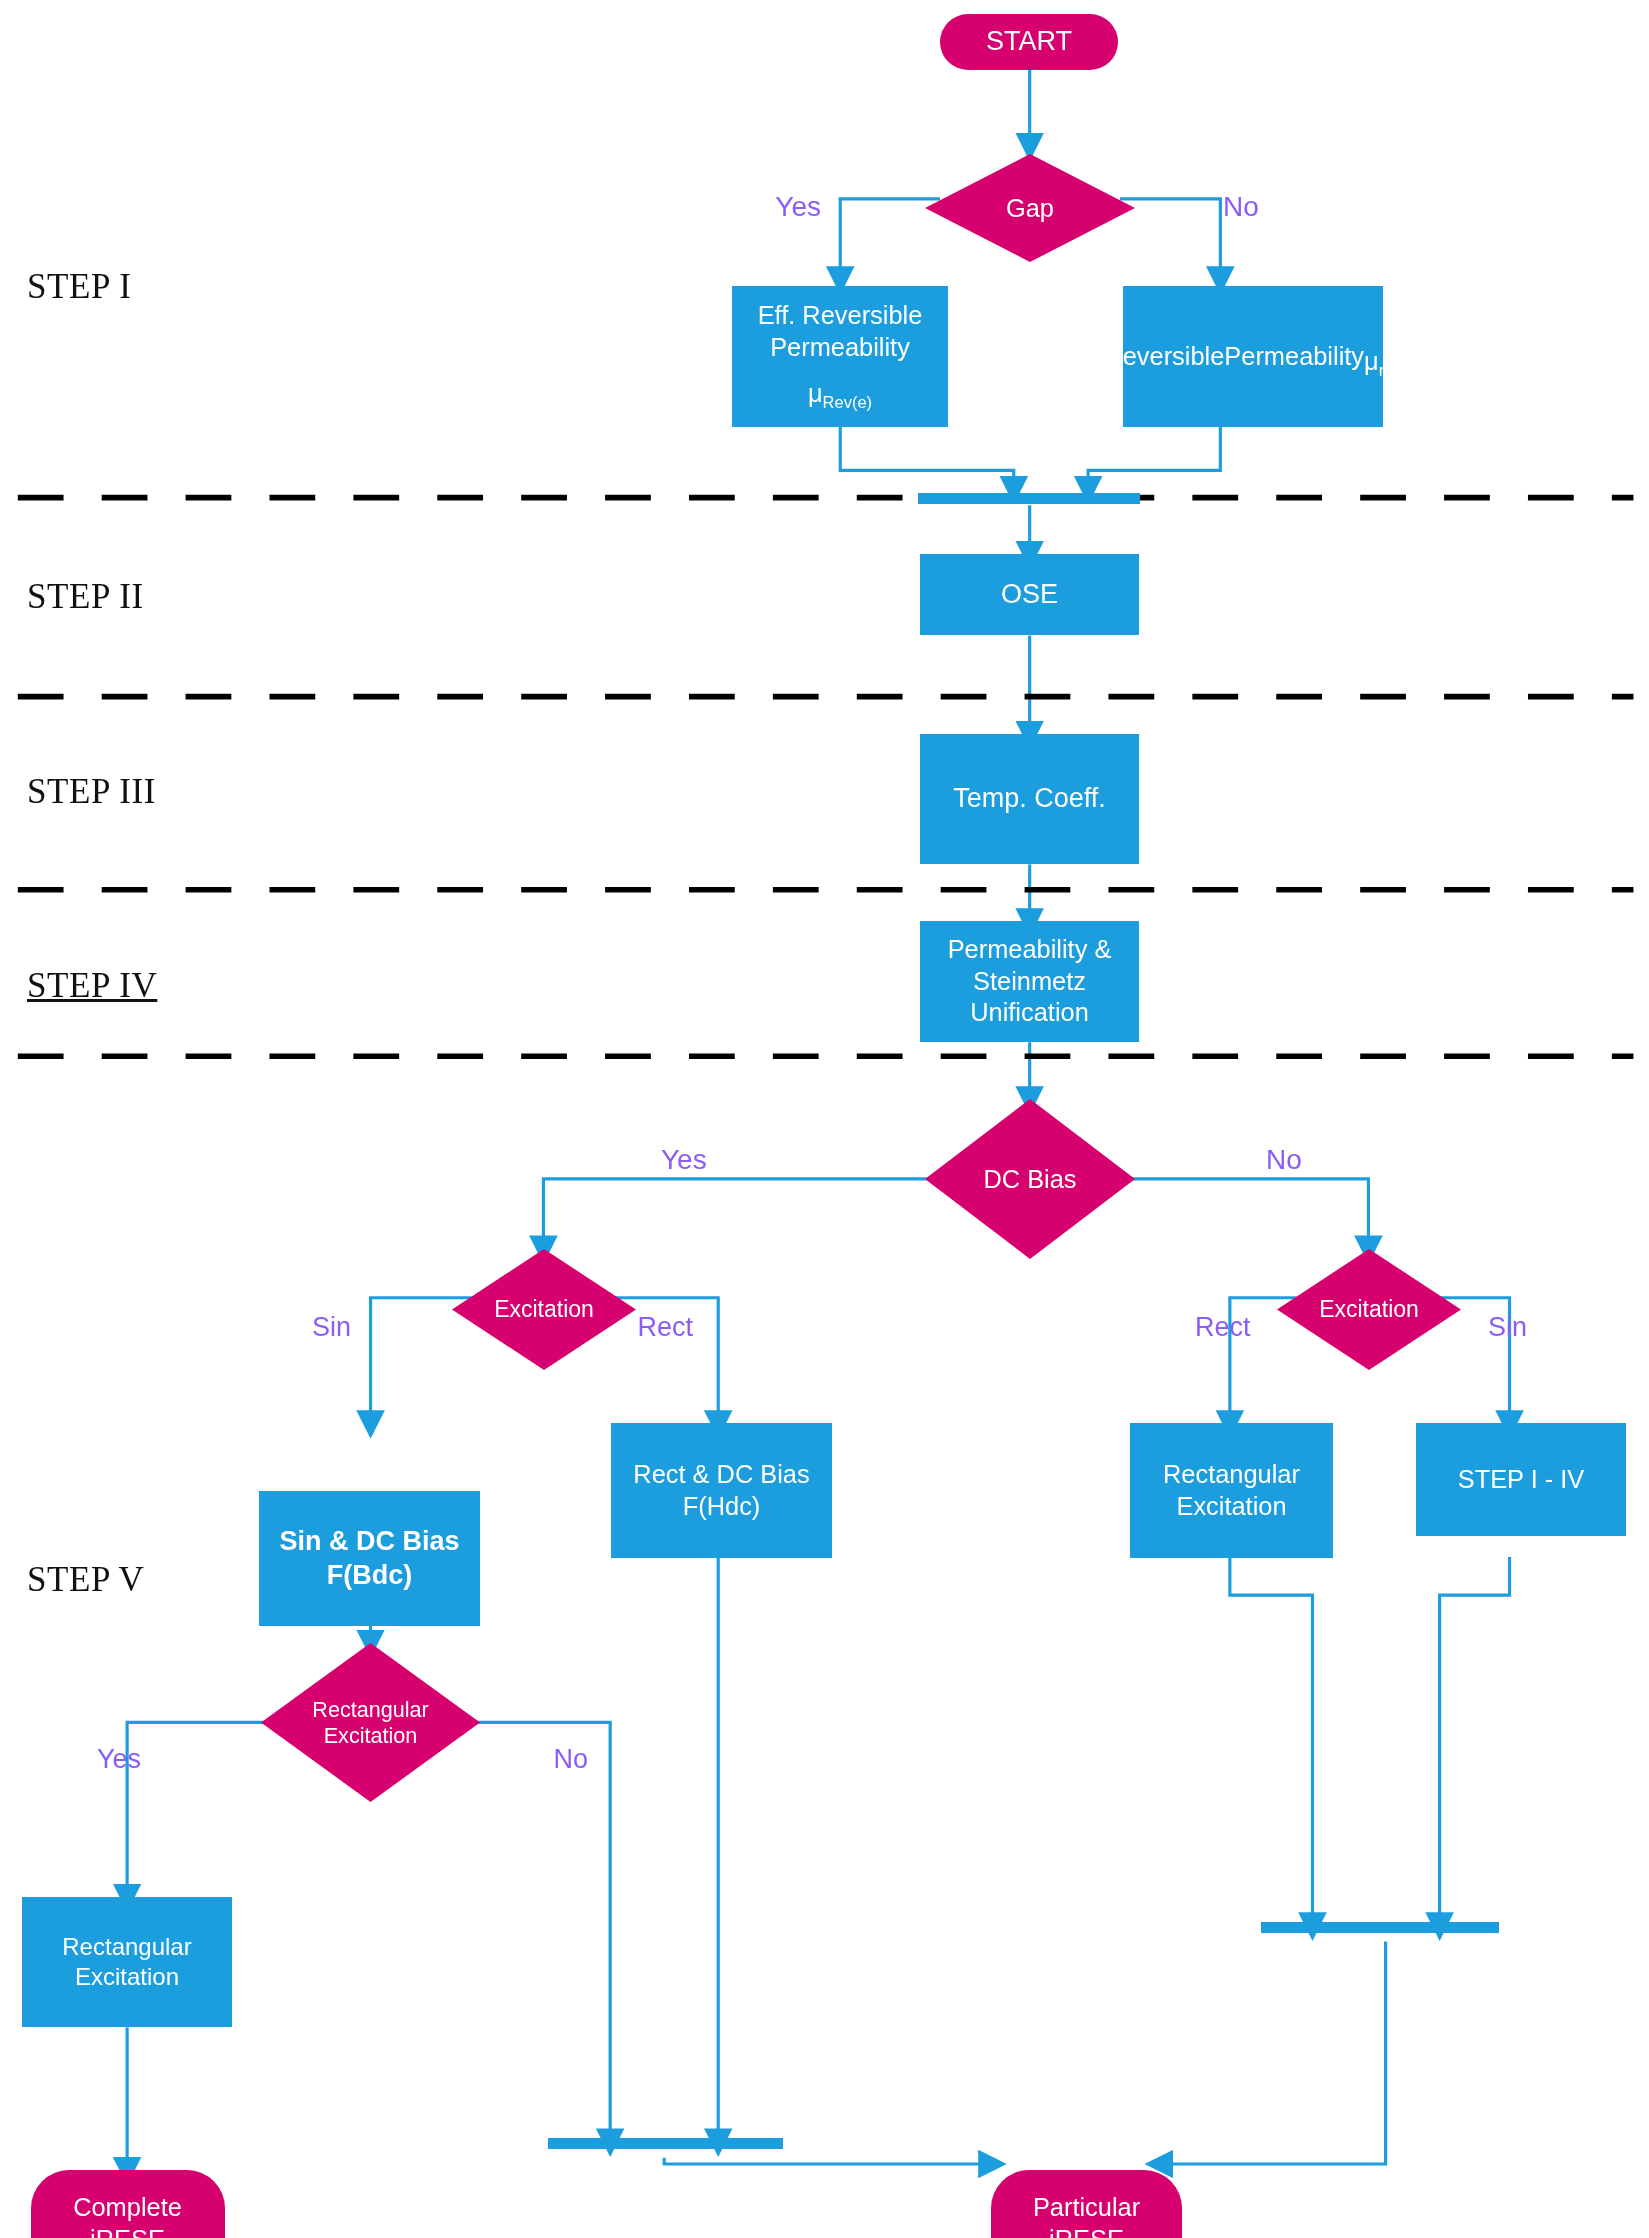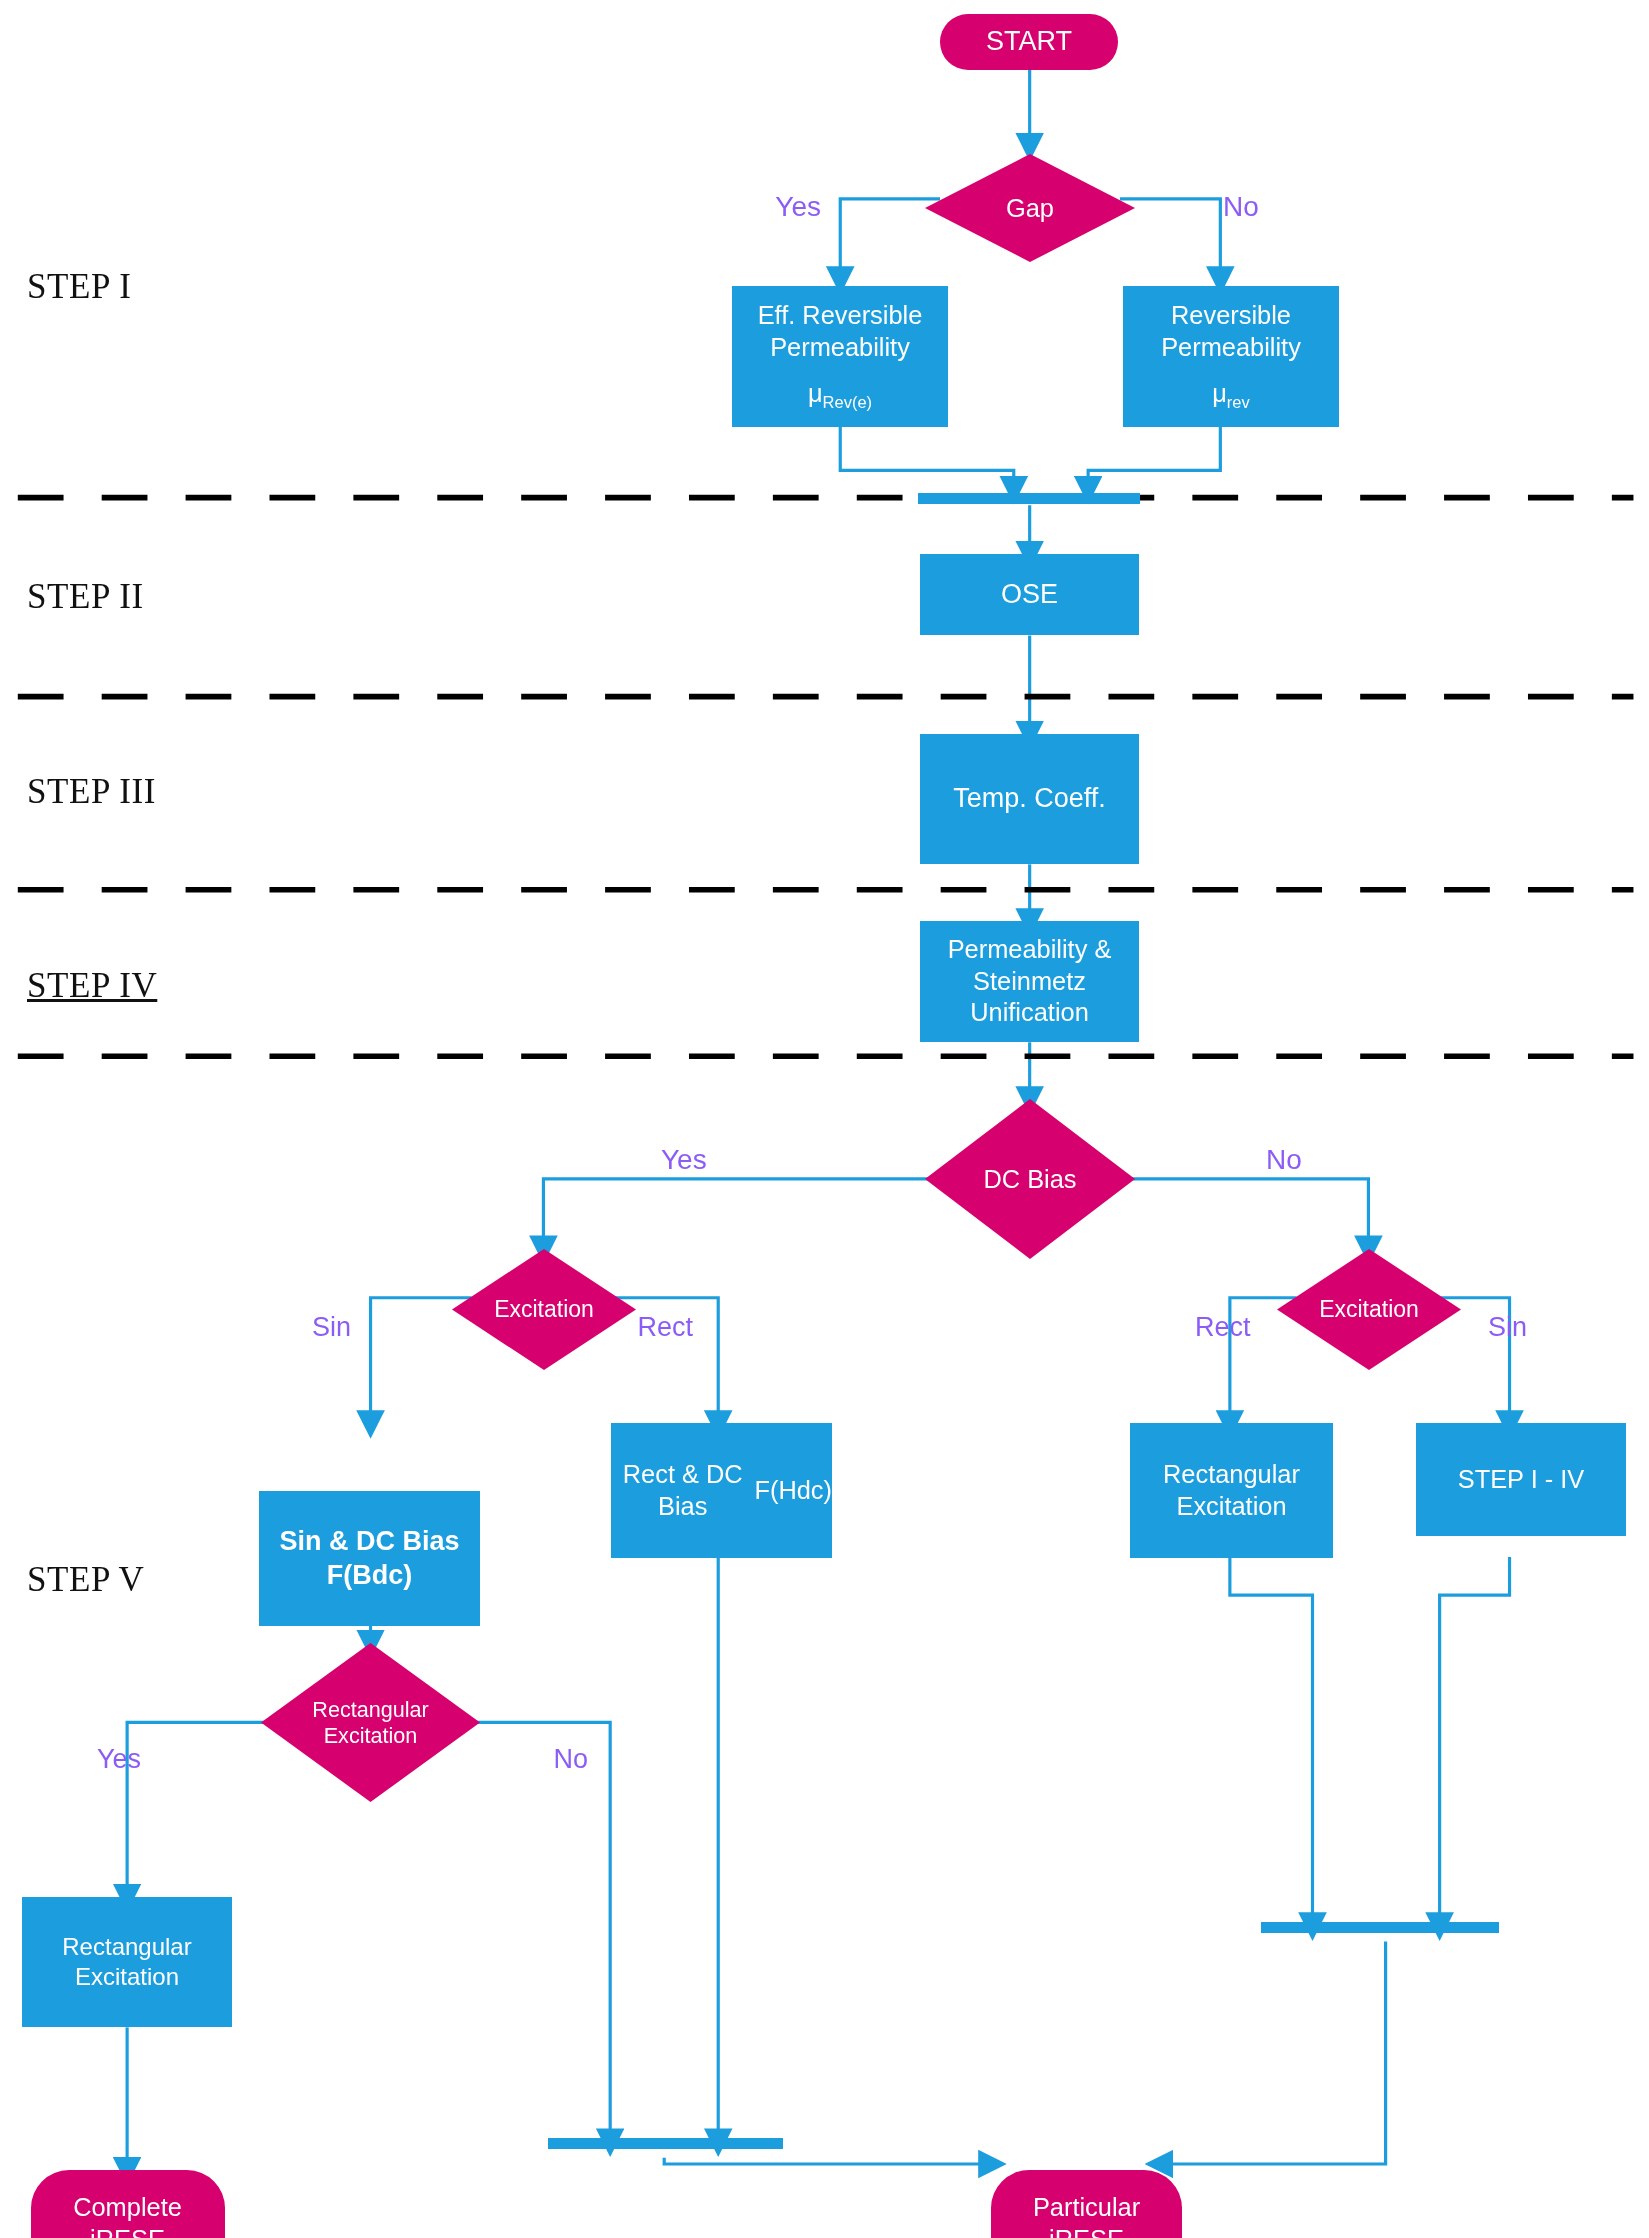--- a/index.html
+++ b/index.html
@@ -120,21 +120,21 @@
       <span class="lines">Gap</span>
     </div>
   </div>
 
   <div class="node rect" style="left:732px;top:286px;width:216px;height:141px;font-size:25.4px;flex-direction:column;">
     <span>Eff. Reversible</span>
     <span>Permeability</span>
     <span style="margin-top:14px;"><span>μ</span><span class="subsc">Rev(e)</span></span>
   </div>
 
-  <div class="node rect" style="left:1123px;top:286px;width:216px;height:141px;font-size:25.4px;flex-direction:column;">
+  <div class="node rect" style="left:1123px;top:286px;width:260px;height:141px;font-size:25.4px;flex-direction:row;">
     <span>Reversible</span>
     <span>Permeability</span>
     <span style="margin-top:14px;"><span>μ</span><span class="subsc">rev</span></span>
   </div>
 
   <div class="node rect" style="left:920px;top:734px;width:219px;height:130px;font-size:27px;">
     <span class="lines">Temp. Coeff.</span>
   </div>
 
   <div class="node rect" style="left:920px;top:554px;width:219px;height:81px;font-size:27px;">
@@ -166,21 +166,21 @@
     <div class="dlabel" style="font-size:23px;">
       <span class="lines">Excitation</span>
     </div>
   </div>
 
   <div class="node rect" style="left:259px;top:1491px;width:221px;height:135px;font-size:27px;flex-direction:column;font-weight:bold;">
     <span>Sin &amp; DC Bias</span>
     <span>F(Bdc)</span>
   </div>
 
-  <div class="node rect" style="left:611px;top:1423px;width:221px;height:135px;font-size:25.4px;flex-direction:row;">
+  <div class="node rect" style="left:611px;top:1423px;width:221px;height:135px;font-size:25.4px;flex-direction:column;">
     <span>Rect &amp; DC Bias</span>
     <span>F(Hdc)</span>
   </div>
 
   <div class="node rect" style="left:1130px;top:1423px;width:203px;height:135px;font-size:25.4px;flex-direction:column;">
     <span>Rectangular</span>
     <span>Excitation</span>
   </div>
 
   <div class="node rect" style="left:1416px;top:1423px;width:210px;height:113px;font-size:25.4px;">

